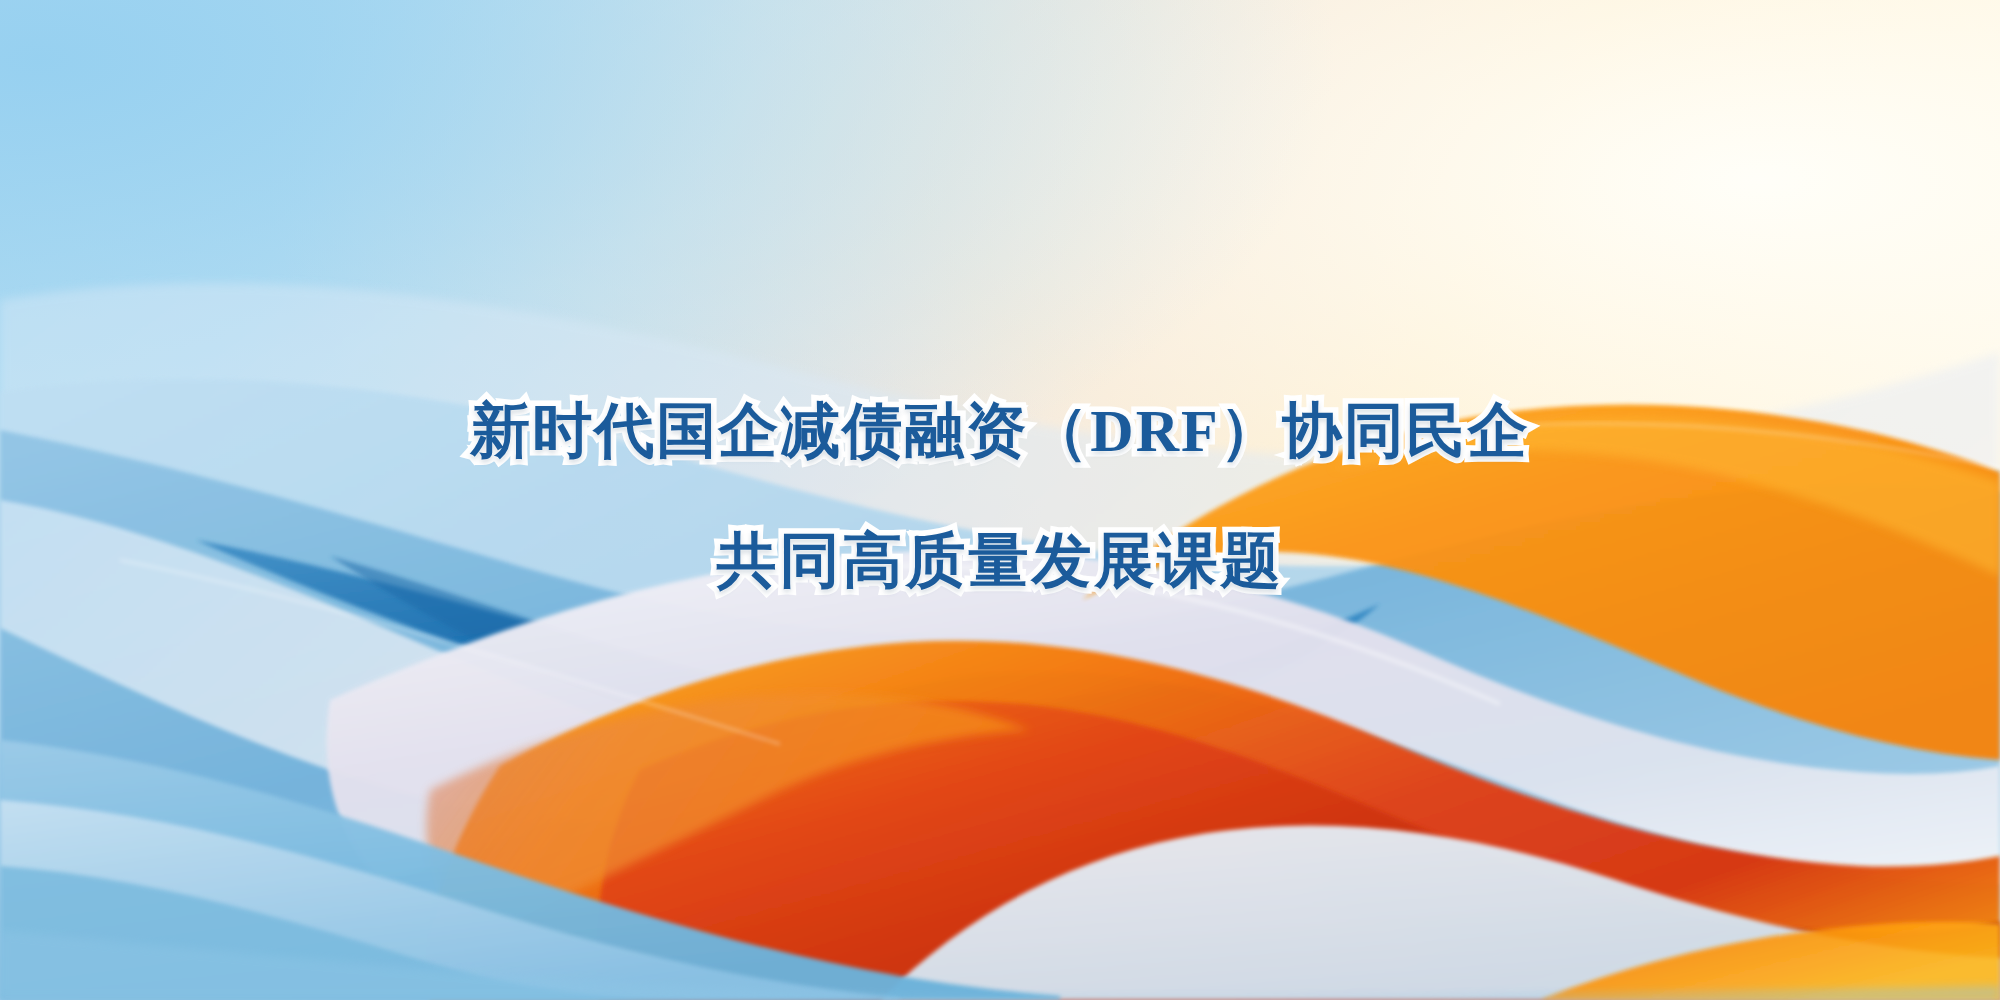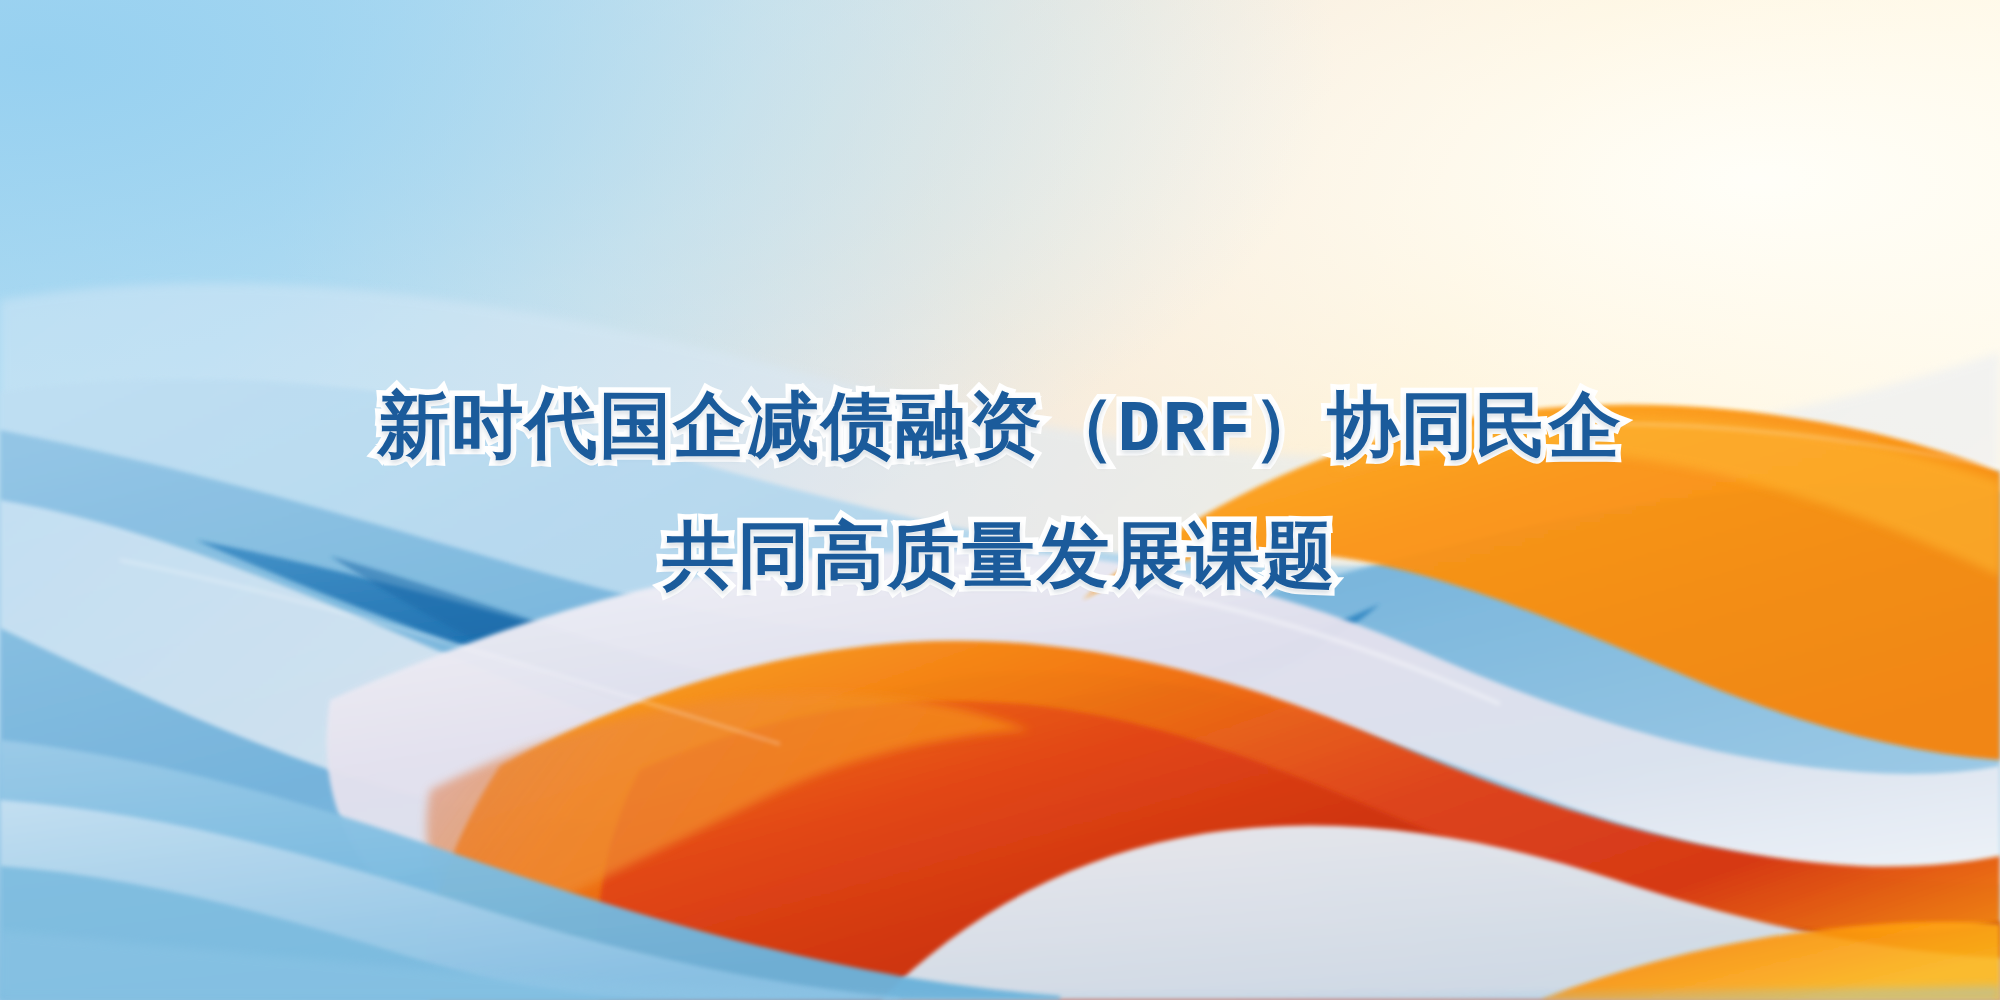--- a/index.html
+++ b/index.html
@@ -51,23 +51,23 @@
   .title-block{
     position:absolute;
     left:0; right:0;
     top:366px;
     text-align:center;
     z-index:40;
     pointer-events:none;
   }
   .title-line{
     display:block;
-    font-family:Liberation Mono, monospace;
+    font-family:Liberation Serif, serif;
     font-weight:bold;
-    font-size:72px;
+    font-size:60px;
     line-height:130px;
     letter-spacing:2px;
     color:#1b5b9b;
     -webkit-text-stroke:11px #ffffff;
     paint-order:stroke fill;
     text-shadow:
       0 0 2px rgba(255,255,255,.9),
       0 3px 5px rgba(60,90,120,.22);
     white-space:nowrap;
   }

